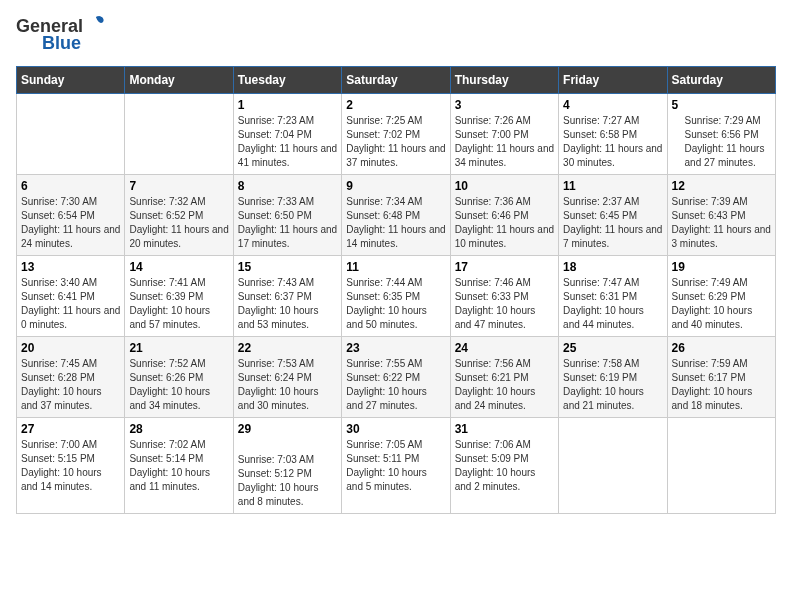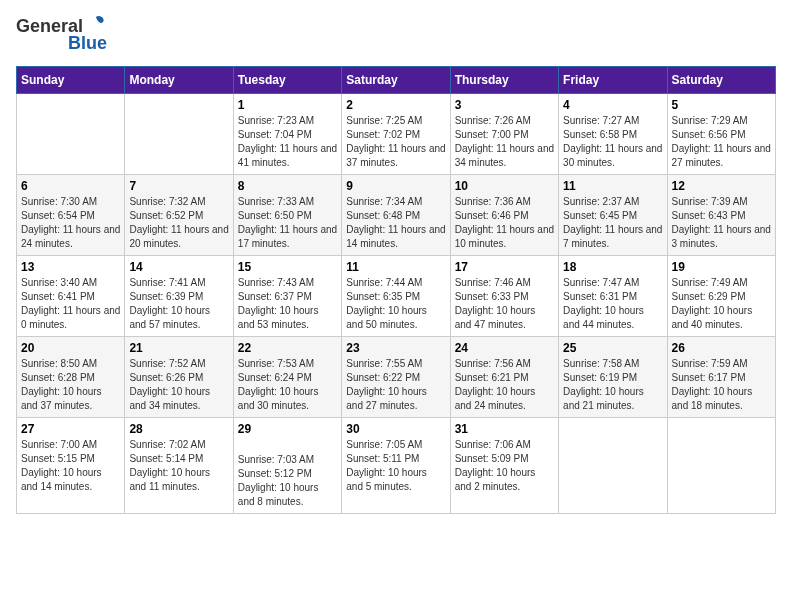--- a/index.html
+++ b/index.html
@@ -12,21 +12,21 @@
     }
     .header {
       display: flex;
       justify-content: space-between;
       align-items: flex-start;
       margin-bottom: 12px;
     }
     .logo {
       display: flex;
       flex-direction: column;
-      align-items: flex-end;
+      align-items: center;
     }
     .logo-row {
       display: flex;
       align-items: center;
     }
     .title-section {
       text-align: right;
     }
     .month-title {
       font-size: 36px;
@@ -36,21 +36,21 @@
     .location {
       font-size: 15px;
       color: #555;
     }
     table {
       width: 100%;
       border-collapse: collapse;
       font-size: 11px;
     }
     thead tr th {
-      background-color: #4c1d95;
+      background-color: #404040;
       color: #fff;
       padding: 6px 4px;
       text-align: left;
       font-size: 12px;
       font-weight: bold;
       border: 1px solid #2e6aa8;
     }
     tbody tr td {
       border: 1px solid #ccc;
       padding: 4px;
@@ -130,21 +130,21 @@
 Daylight: 11 hours and 34 minutes.</div>
         </td>
         <td>
           <span class="day-number">4</span>
           <div class="day-info" style="white-space: pre-wrap;">Sunrise: 7:27 AM
 Sunset: 6:58 PM
 Daylight: 11 hours and 30 minutes.</div>
         </td>
         <td>
           <span class="day-number">5</span>
-          <div class="day-info" style="white-space: pre-wrap;">Sunrise: 7:29 AM
+          <div class="day-info" style="white-space: pre-wrap; margin-left: 13px;">Sunrise: 7:29 AM
 Sunset: 6:56 PM
 Daylight: 11 hours and 27 minutes.</div>
         </td>
       </tr>
       <tr>
         <td>
           <span class="day-number">6</span>
           <div class="day-info" style="white-space: pre-wrap;">Sunrise: 7:30 AM
 Sunset: 6:54 PM
 Daylight: 11 hours and 24 minutes.</div>
@@ -226,21 +226,21 @@
         <td>
           <span class="day-number">19</span>
           <div class="day-info" style="white-space: pre-wrap;">Sunrise: 7:49 AM
 Sunset: 6:29 PM
 Daylight: 10 hours and 40 minutes.</div>
         </td>
       </tr>
       <tr>
         <td>
           <span class="day-number">20</span>
-          <div class="day-info" style="white-space: pre-wrap;">Sunrise: 8:50 AM
+          <div class="day-info" style="white-space: pre-wrap;">Sunrise: 7:45 AM
 Sunset: 6:28 PM
 Daylight: 10 hours and 37 minutes.</div>
         </td>
         <td>
           <span class="day-number">21</span>
           <div class="day-info" style="white-space: pre-wrap;">Sunrise: 7:52 AM
 Sunset: 6:26 PM
 Daylight: 10 hours and 34 minutes.</div>
         </td>
         <td>

